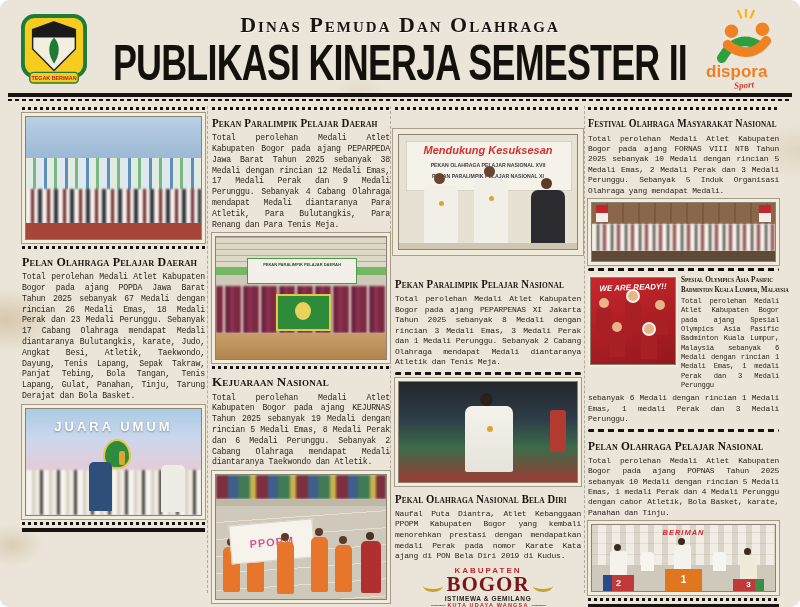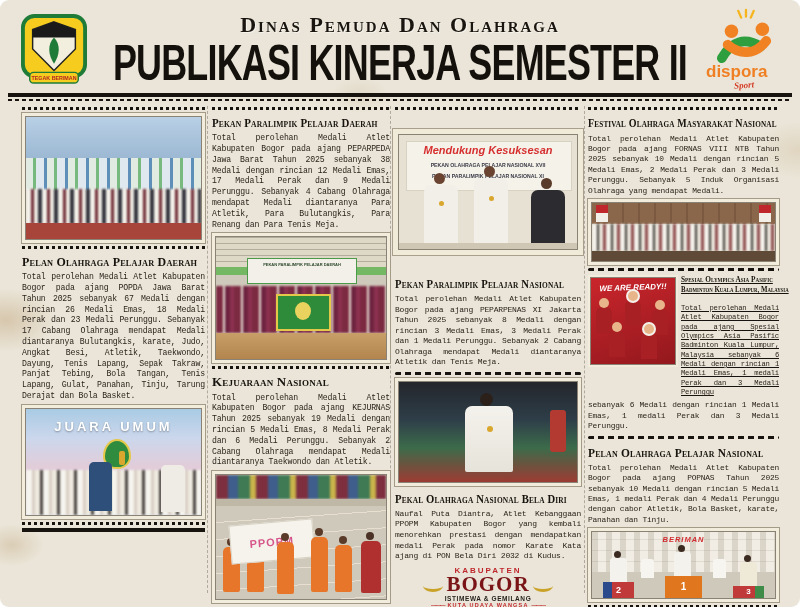--- a/index.html
+++ b/index.html
@@ -125,25 +125,25 @@
   .so-row{display:flex;gap:5px;margin:3px 0;}
   .ph-ready{position:relative;flex:0 0 84px;height:86px;border:1px solid #8a8274;
     box-shadow:0 0 0 2px #f2ecdd;overflow:hidden;margin:2px 0 2px 2px;}
   .ph-ready *{position:absolute;}
   .rd-bg{inset:0;background:linear-gradient(160deg,#c9262c,#93181d);}
   .rd-cap{top:6%;left:0;right:0;text-align:center;color:#fff;font-weight:900;font-style:italic;
     font-size:8px;transform:rotate(-2deg);white-space:nowrap;}
   .rd-f{width:16px;height:26px;background:#a81f24;border-radius:6px 6px 0 0;}
   .rd-f::before{content:"";position:absolute;left:3px;top:-9px;width:10px;height:10px;border-radius:50%;background:#e8b48a;}
   .rd-f.hijab::before{background:#e8b48a;box-shadow:0 0 0 2px #f4f1ea;}
-  .so-right{flex:1;min-width:0;text-decoration:underline;}
+  .so-right{flex:1;min-width:0;}
   .so-head{display:block;white-space:nowrap;font-family:"Liberation Serif",serif;
     font-variant:small-caps;font-weight:900;font-size:8.6px;line-height:1.15;
     transform:scaleX(var(--sx,1));transform-origin:0 50%;}
-  .so-body{margin:9px 0 0;font-family:"Liberation Mono",monospace;font-size:7.2px;line-height:1.3;
+  .so-body{margin:2px 0 0;font-family:"Liberation Mono",monospace;font-size:7.2px;line-height:1.3;
     text-align:justify;color:#2b241c;letter-spacing:-.2px;}
   .ph-podium{height:66px;}
   .pm-back{top:0;left:0;right:0;height:60%;background:#f1ede4;
     background-image:repeating-linear-gradient(90deg,rgba(150,140,120,.25) 0 6px,transparent 6px 14px),
     repeating-linear-gradient(0deg,transparent 0 10px,rgba(150,140,120,.18) 10px 11px);}
   .pm-city{top:4%;left:0;right:0;text-align:center;color:#d12b30;font-weight:900;font-style:italic;font-size:7.5px;letter-spacing:1px;}
   .pm-pod1{left:40%;bottom:0;width:20%;height:34%;background:#e0761e;color:#fff;font-weight:900;
     font-size:10px;display:flex;align-items:center;justify-content:center;}
   .pm-pod2{left:6%;bottom:0;width:17%;height:25%;background:linear-gradient(90deg,#2a4a8c 0 30%,#c03a3a 30%);
     color:#fff;font-weight:900;font-size:9px;display:flex;align-items:center;justify-content:center;}
@@ -289,21 +289,21 @@
       <p class="body" style="font-size:8px">Total perolehan Medali Atlet Kabupaten Bogor pada ajang PEPARPENAS XI Jakarta Tahun 2025 sebanyak 8 Medali dengan rincian 3 Medali Emas, 3 Medali Perak dan 1 Medali Perunggu. Sebanyak 2 Cabang Olahraga mendapat Medali diantaranya Atletik dan Tenis Meja.</p>
     </article>
     <div class="dashes"></div>
     <figure class="photo ph-karate">
       <div class="ka-bg"></div>
       <div class="ka-bag"></div>
       <div class="ka-man"></div>
     </figure>
     <article>
       <h2 class="headline" style="--fs:13px;--sx:.82">Pekal Olahraga Nasional Bela Diri</h2>
-      <p class="body" style="font-size:8px">Naufal Puta Diantra, Atlet Kebanggaan PPOPM Kabupaten Bogor yang kembali menorehkan prestasi dengan mendapatkan medali Perak pada nomor Karate Kata ajang di PON Bela Diri 2032 di Kudus.</p>
+      <p class="body" style="font-size:8px">Naufal Puta Diantra, Atlet Kebanggaan PPOPM Kabupaten Bogor yang kembali menorehkan prestasi dengan mendapatkan medali Perak pada nomor Karate Kata ajang di PON Bela Diri 2019 di Kudus.</p>
     </article>
     <div class="bogor-lockup">
       <div class="bl-kab">KABUPATEN</div>
       <div>
         <span class="bl-laurel"></span><span class="bl-bogor">BOGOR</span><span class="bl-laurel r"></span>
       </div>
       <div class="bl-slogan">ISTIMEWA &amp; GEMILANG</div>
       <div class="bl-sub">KUTA UDAYA WANGSA</div>
     </div>
     <div class="dots" style="margin-top:5px"></div>

